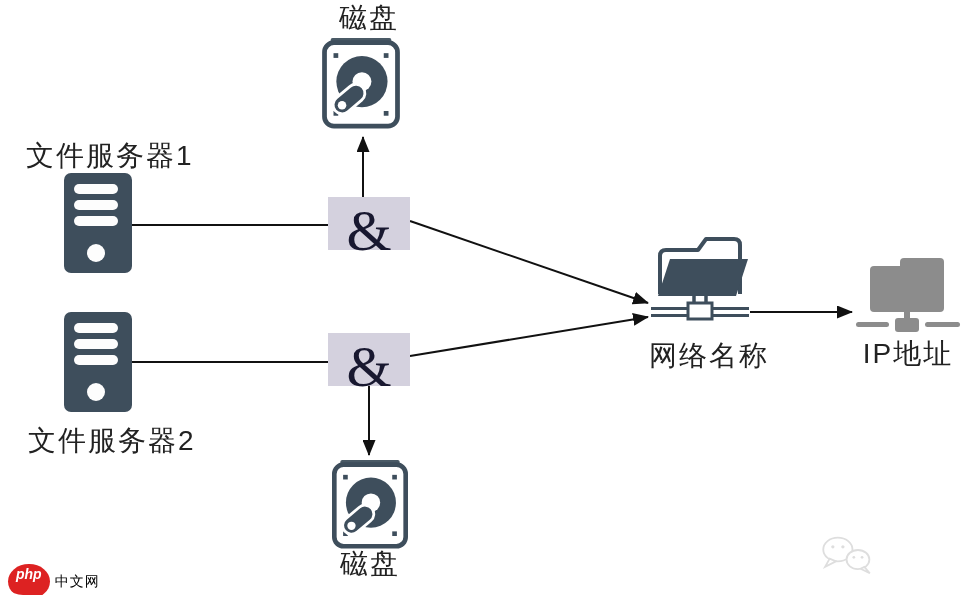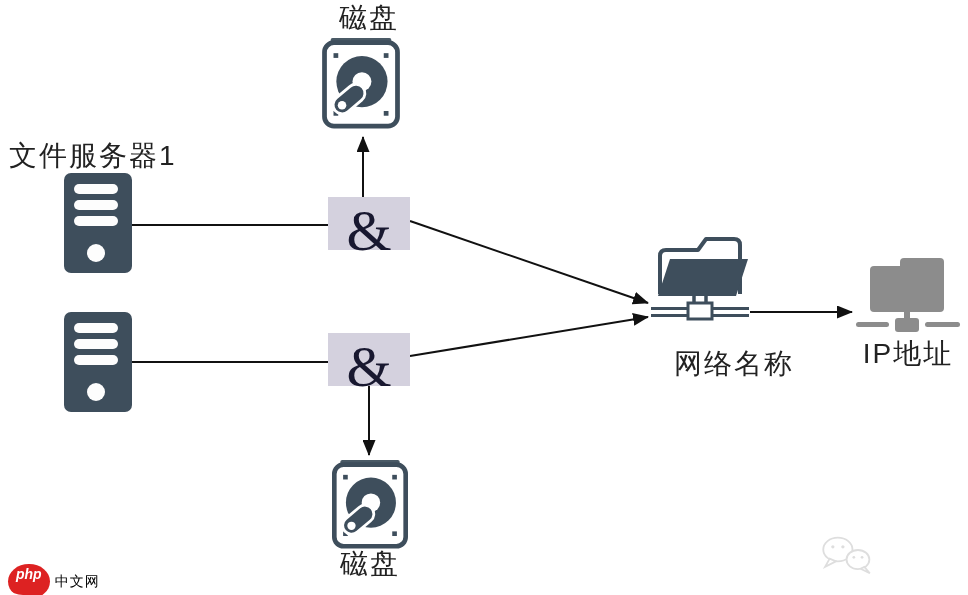--- a/index.html
+++ b/index.html
@@ -64,40 +64,41 @@
       <rect x="65" y="16" width="5" height="5" fill="#3e4e5c"></rect>
       <rect x="12" y="77" width="5" height="5" fill="#3e4e5c"></rect>
       <rect x="65" y="77" width="5" height="5" fill="#3e4e5c"></rect>
       <circle cx="42" cy="46" r="27" fill="#3e4e5c"></circle>
       <circle cx="42" cy="46" r="10" fill="#ffffff"></circle>
       <rect x="9" y="55" width="38" height="19" rx="9.5" transform="rotate(-40 28 64)" fill="#3e4e5c" stroke="#ffffff" stroke-width="3"></rect>
       <circle cx="21" cy="71" r="4.5" fill="#ffffff"></circle>
     </svg>
   </div>
 
-  <div class="lbl" style="left:9px;top:141px;">文件服务器1</div>
+  <div class="lbl" style="left:26px;top:141px;">文件服务器1</div>
   <div class="icon" style="left:64px;top:173px;width:68px;height:100px;">
     <svg viewBox="0 0 68 100">
       <rect x="0" y="0" width="68" height="100" rx="7" fill="#3e4e5c"></rect>
       <rect x="10" y="11" width="44" height="10" rx="5" fill="#fdfdfd"></rect>
       <rect x="10" y="27" width="44" height="10" rx="5" fill="#fdfdfd"></rect>
       <rect x="10" y="43" width="44" height="10" rx="5" fill="#fdfdfd"></rect>
       <circle cx="32" cy="80" r="9" fill="#fdfdfd"></circle>
     </svg>
   </div>
 
   <div class="icon" style="left:64px;top:312px;width:68px;height:100px;">
     <svg viewBox="0 0 68 100">
       <rect x="0" y="0" width="68" height="100" rx="7" fill="#3e4e5c"></rect>
       <rect x="10" y="11" width="44" height="10" rx="5" fill="#fdfdfd"></rect>
       <rect x="10" y="27" width="44" height="10" rx="5" fill="#fdfdfd"></rect>
       <rect x="10" y="43" width="44" height="10" rx="5" fill="#fdfdfd"></rect>
       <circle cx="32" cy="80" r="9" fill="#fdfdfd"></circle>
     </svg>
   </div>
+  <div class="lbl" style="left:28px;top:426px;">文件服务器2</div>
 
   <div class="and-box" style="left:328px;top:197px;">
     <span class="amp">&amp;</span>
   </div>
   <div class="and-box" style="left:328px;top:333px;">
     <span class="amp">&amp;</span>
   </div>
 
   <div class="icon" style="left:332px;top:460px;width:76px;height:89px;">
     <svg viewBox="0 0 82 96">
@@ -121,21 +122,21 @@
       <path d="M20,27 L98,27 L86,64 L8,64 Z" fill="#3e4e5c"></path>
       <line x1="44" y1="64" x2="44" y2="73" stroke="#3e4e5c" stroke-width="3.5"></line>
       <line x1="56" y1="64" x2="56" y2="73" stroke="#3e4e5c" stroke-width="3.5"></line>
       <line x1="1" y1="76.5" x2="38" y2="76.5" stroke="#3e4e5c" stroke-width="3"></line>
       <line x1="1" y1="83.5" x2="38" y2="83.5" stroke="#3e4e5c" stroke-width="3"></line>
       <line x1="62" y1="76.5" x2="99" y2="76.5" stroke="#3e4e5c" stroke-width="3"></line>
       <line x1="62" y1="83.5" x2="99" y2="83.5" stroke="#3e4e5c" stroke-width="3"></line>
       <rect x="38" y="71" width="24" height="16" fill="#ffffff" stroke="#3e4e5c" stroke-width="3"></rect>
     </svg>
   </div>
-  <div class="lbl" style="left:674px;top:341px;margin-top:8px;">网络名称</div>
+  <div class="lbl" style="left:649px;top:341px;">网络名称</div>
 
   <div class="icon" style="left:854px;top:254px;width:108px;height:82px;">
     <svg viewBox="0 0 108 82">
       <g fill="#8c8c8c">
         <rect x="46" y="4" width="44" height="20" rx="4"></rect>
         <rect x="16" y="12" width="74" height="46" rx="4"></rect>
         <rect x="50" y="58" width="6" height="8"></rect>
         <rect x="41" y="64" width="24" height="14" rx="3"></rect>
         <rect x="2" y="68" width="33" height="5" rx="2.5"></rect>
         <rect x="71" y="68" width="35" height="5" rx="2.5"></rect>

